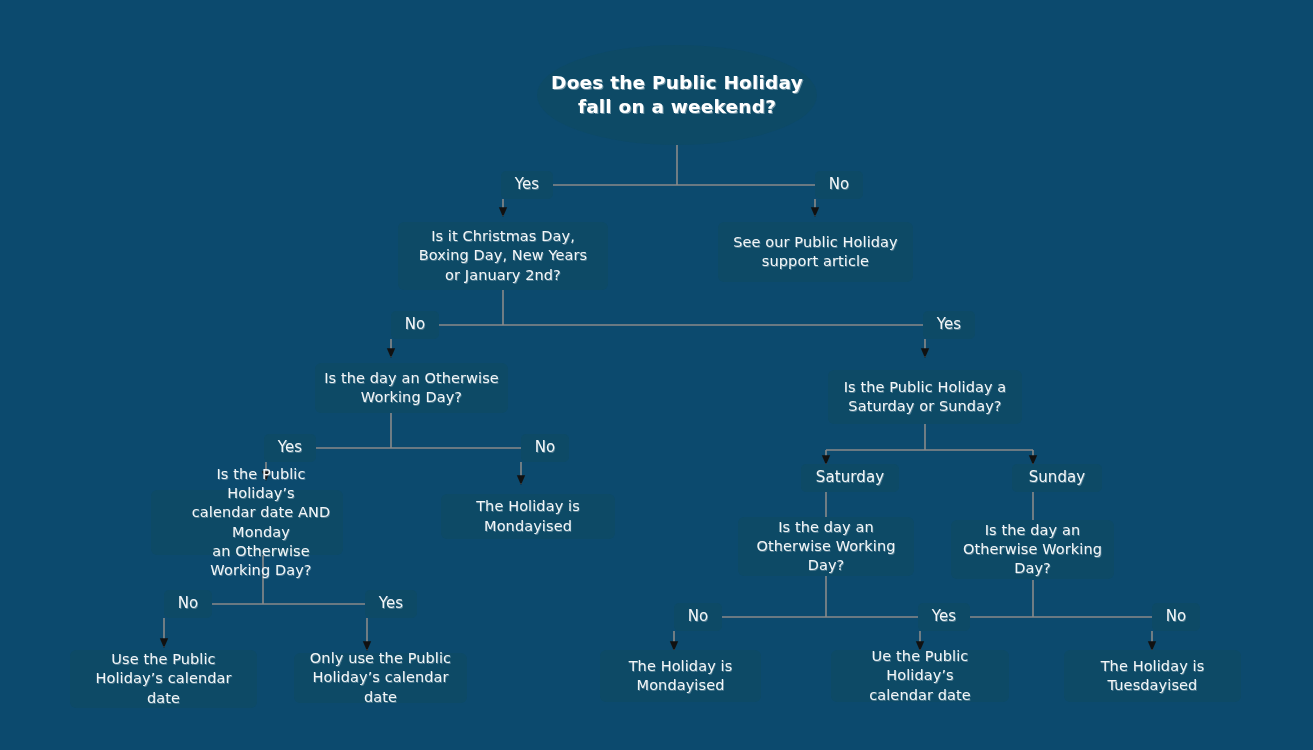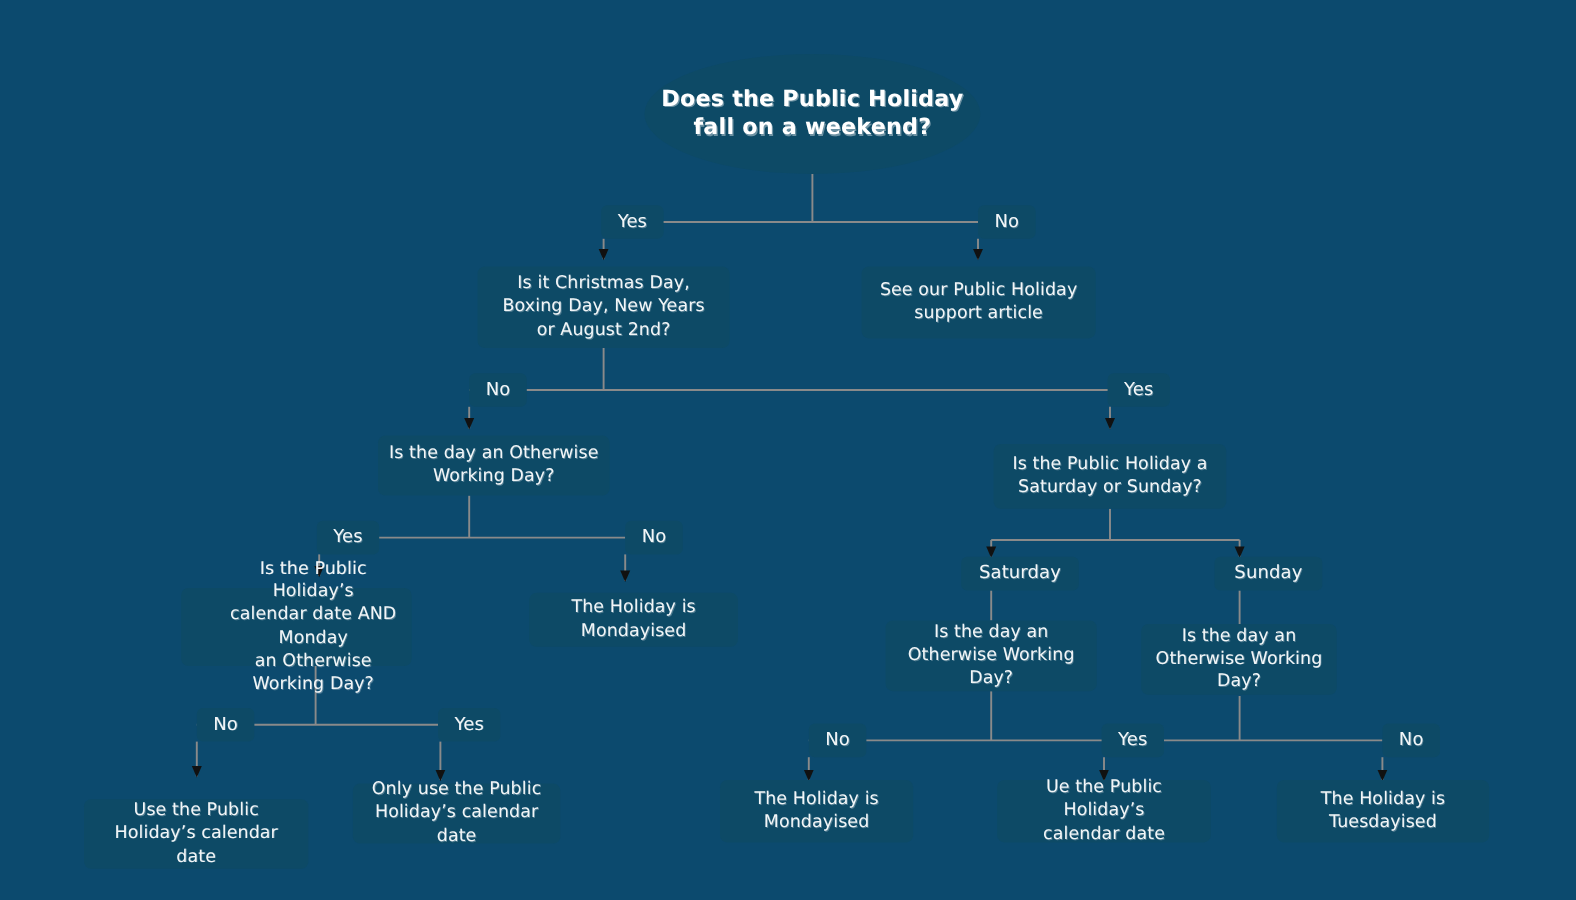--- a/index.html
+++ b/index.html
@@ -133,21 +133,21 @@
     <span class="node-text">Yes</span>
   </div>
 
   <div class="node-box pill" style="left:791px; top:171px; width:48px; height:28px;">
     <span class="node-text">No</span>
   </div>
 
   <div class="node-box" style="left:398px; top:222px; width:210px; height:68px;">
     <span class="node-text">Is it Christmas Day,
 Boxing Day, New Years
-or August 2nd?</span>
+or January 2nd?</span>
   </div>
 
   <div class="node-box" style="left:718px; top:222px; width:195px; height:60px;">
     <span class="node-text">See our Public Holiday
 support article</span>
   </div>
 
   <div class="node-box pill" style="left:367px; top:311px; width:48px; height:28px;">
     <span class="node-text">No</span>
   </div>
@@ -218,21 +218,21 @@
   </div>
 
   <div class="node-box pill" style="left:894px; top:603px; width:52px; height:28px;">
     <span class="node-text">Yes</span>
   </div>
 
   <div class="node-box pill" style="left:1128px; top:603px; width:48px; height:28px;">
     <span class="node-text">No</span>
   </div>
 
-  <div class="node-box" style="left:70px; top:650px; width:187px; height:58px;margin-top:16px;">
+  <div class="node-box" style="left:70px; top:650px; width:187px; height:58px;">
     <span class="node-text">Use the Public
 Holiday’s calendar
 date</span>
   </div>
 
   <div class="node-box" style="left:294px; top:653px; width:173px; height:50px;">
     <span class="node-text">Only use the Public
 Holiday’s calendar date</span>
   </div>
 

